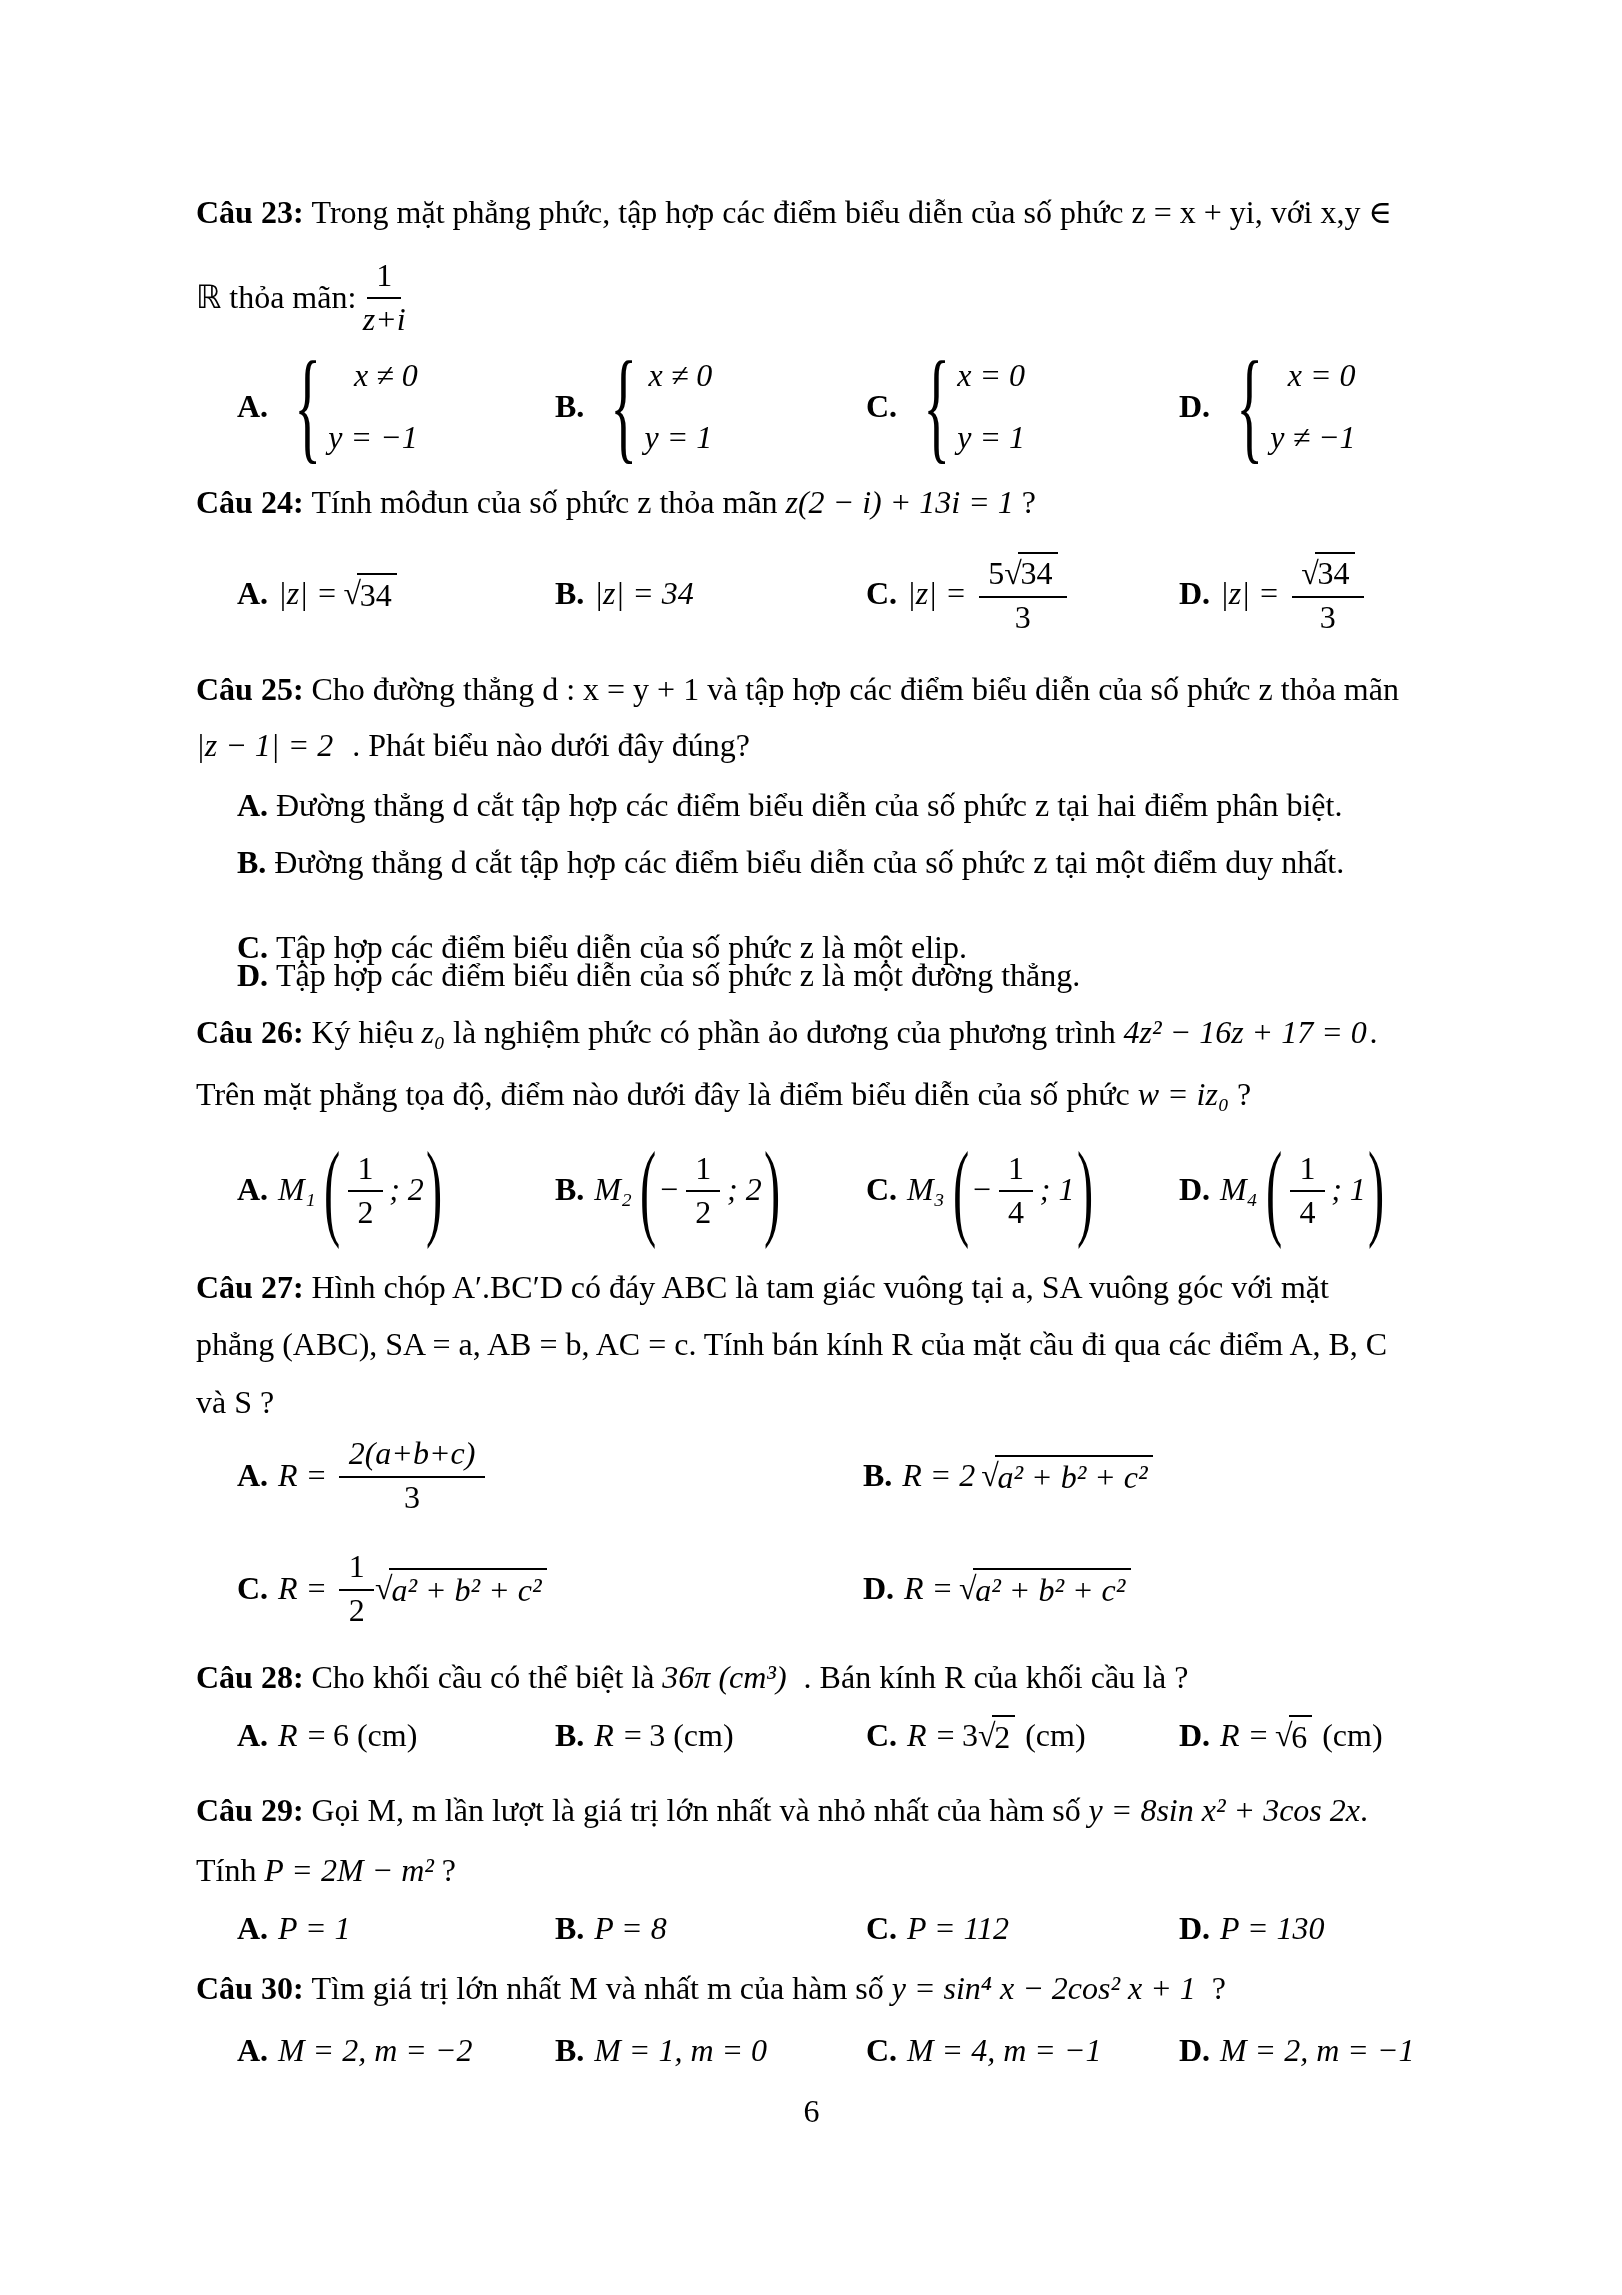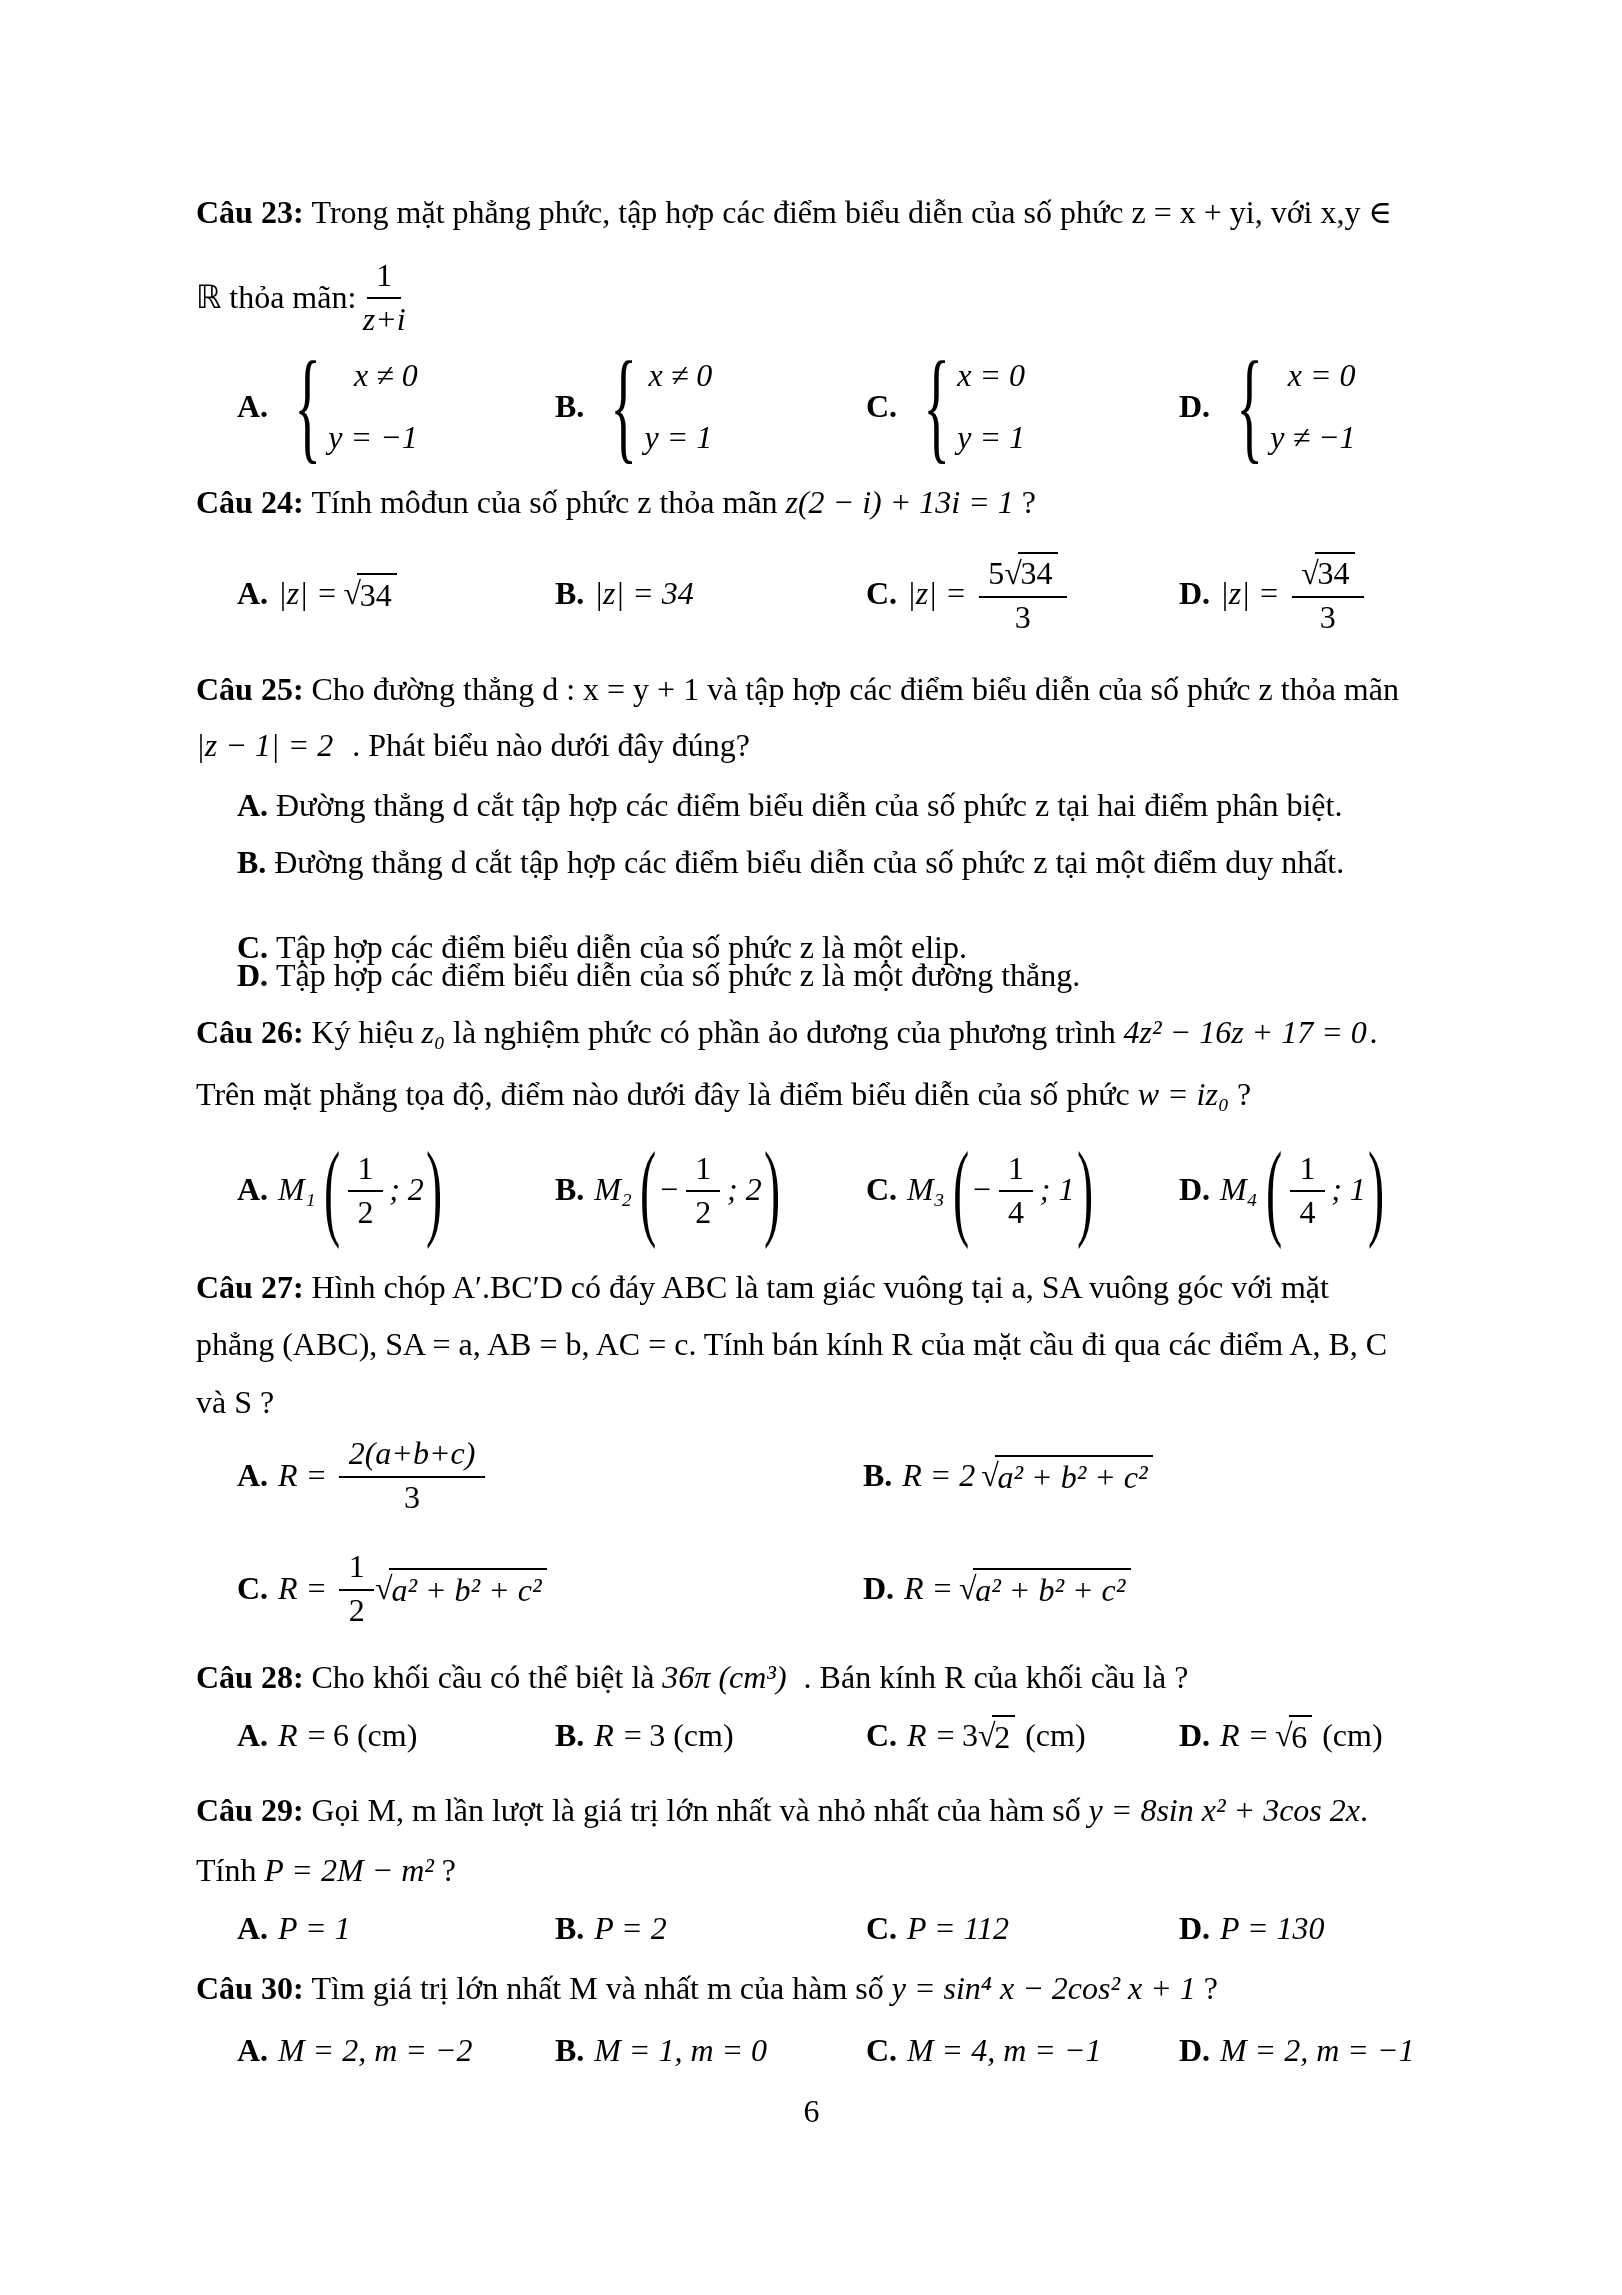--- a/index.html
+++ b/index.html
@@ -322,34 +322,34 @@
 <div class="block line" style="top:1850px">
   <span>Tính</span><span class="m">P = 2M − m²</span><span>?</span>
 </div>
 <div class="block row opts4" style="top:1905px;height:46px">
   <span class="opt">
     <span class="optlabel">A.</span>
       <span class="m">P = 1</span>
   </span>
   <span class="opt">
     <span class="optlabel">B.</span>
-      <span class="m">P = 2</span>
+      <span class="m">P = 8</span>
   </span>
   <span class="opt">
     <span class="optlabel">C.</span>
       <span class="m">P = 112</span>
   </span>
   <span class="opt">
     <span class="optlabel">D.</span>
       <span class="m">P = 130</span>
   </span>
 </div>
 
 <div class="block line" style="top:1968px">
-  <span class="qlabel">Câu 30:</span><span>Tìm giá trị lớn nhất M và nhất m của hàm số</span><span class="m" style="margin-right:8px">y = sin⁴ x − 2cos² x + 1</span><span>?</span>
+  <span class="qlabel">Câu 30:</span><span>Tìm giá trị lớn nhất M và nhất m của hàm số</span><span class="m" style="margin-right:16px">y = sin⁴ x − 2cos² x + 1</span><span>?</span>
 </div>
 <div class="block row opts4" style="top:2027px;height:46px">
   <span class="opt">
     <span class="optlabel">A.</span>
       <span class="m">M = 2, m = −2</span>
   </span>
   <span class="opt">
     <span class="optlabel">B.</span>
       <span class="m">M = 1, m = 0</span>
   </span>

